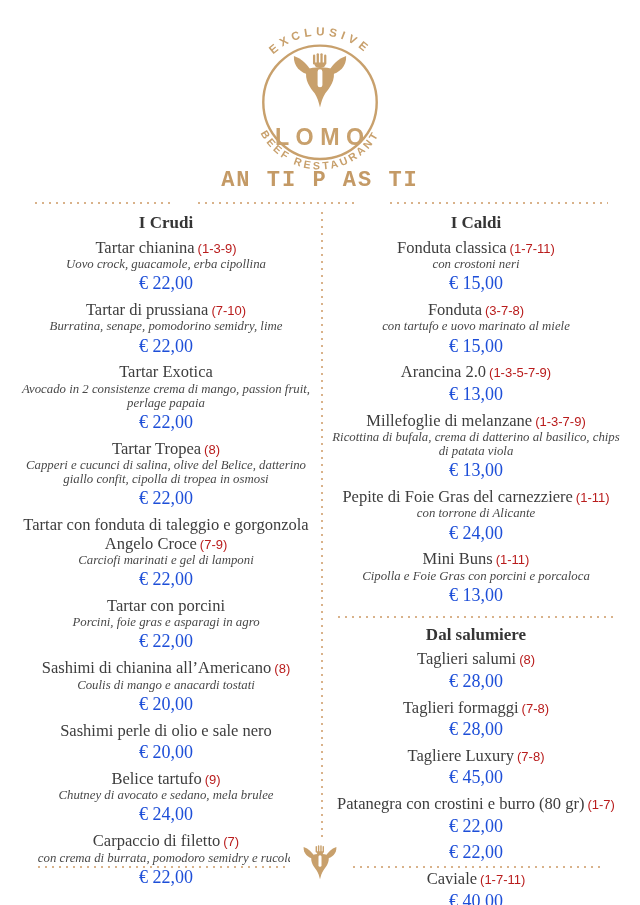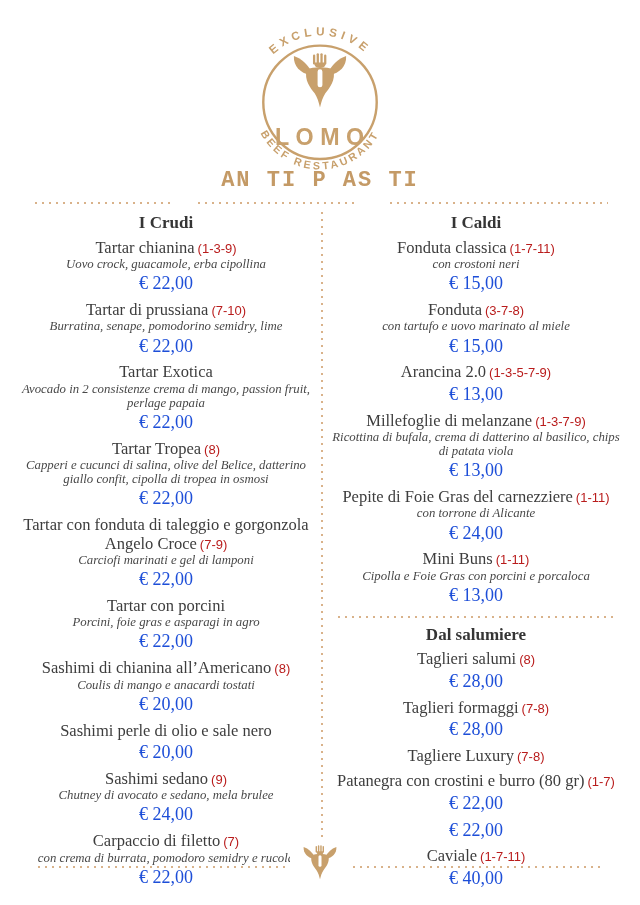--- a/index.html
+++ b/index.html
@@ -152,21 +152,21 @@
     <div class="item-price">€ 20,00</div>
   </div>
 
   <div class="item">
     <div class="item-name"><span>Sashimi perle di olio e sale nero</span></div>
 
     <div class="item-price">€ 20,00</div>
   </div>
 
   <div class="item">
-    <div class="item-name"><span>Sashimi sedano</span><span class="allergens">(9)</span></div>
+    <div class="item-name"><span>Belice tartufo</span><span class="allergens">(9)</span></div>
     <div class="item-desc">Chutney di avocato e sedano, mela brulee</div>
     <div class="item-price">€ 24,00</div>
   </div>
 
   <div class="item">
     <div class="item-name"><span>Carpaccio di filetto</span><span class="allergens">(7)</span></div>
     <div class="item-desc">con crema di burrata, pomodoro semidry e rucola</div>
     <div class="item-price">€ 22,00</div>
   </div>
 </div>
@@ -226,20 +226,21 @@
 
   <div class="item">
     <div class="item-name"><span>Taglieri formaggi</span><span class="allergens">(7-8)</span></div>
 
     <div class="item-price">€ 28,00</div>
   </div>
 
   <div class="item">
     <div class="item-name"><span>Tagliere Luxury</span><span class="allergens">(7-8)</span></div>
 
+    <div class="item-price">€ 45,00</div>
   </div>
 
   <div class="item">
     <div class="item-name"><span>Patanegra con crostini e burro (80 gr)</span><span class="allergens">(1-7)</span></div>
 
     <div class="item-price">€ 22,00</div>
   </div>
 
   <div class="item">
 

